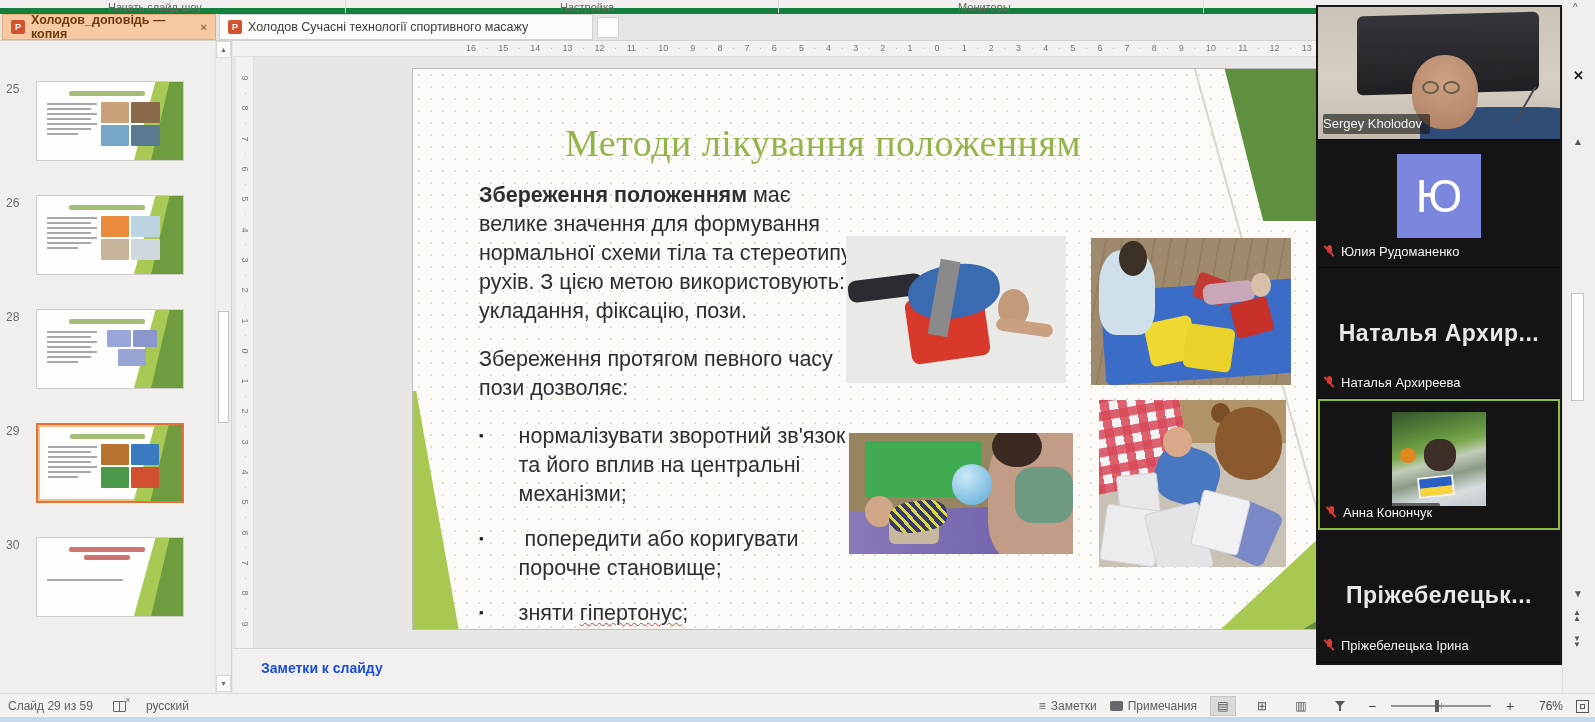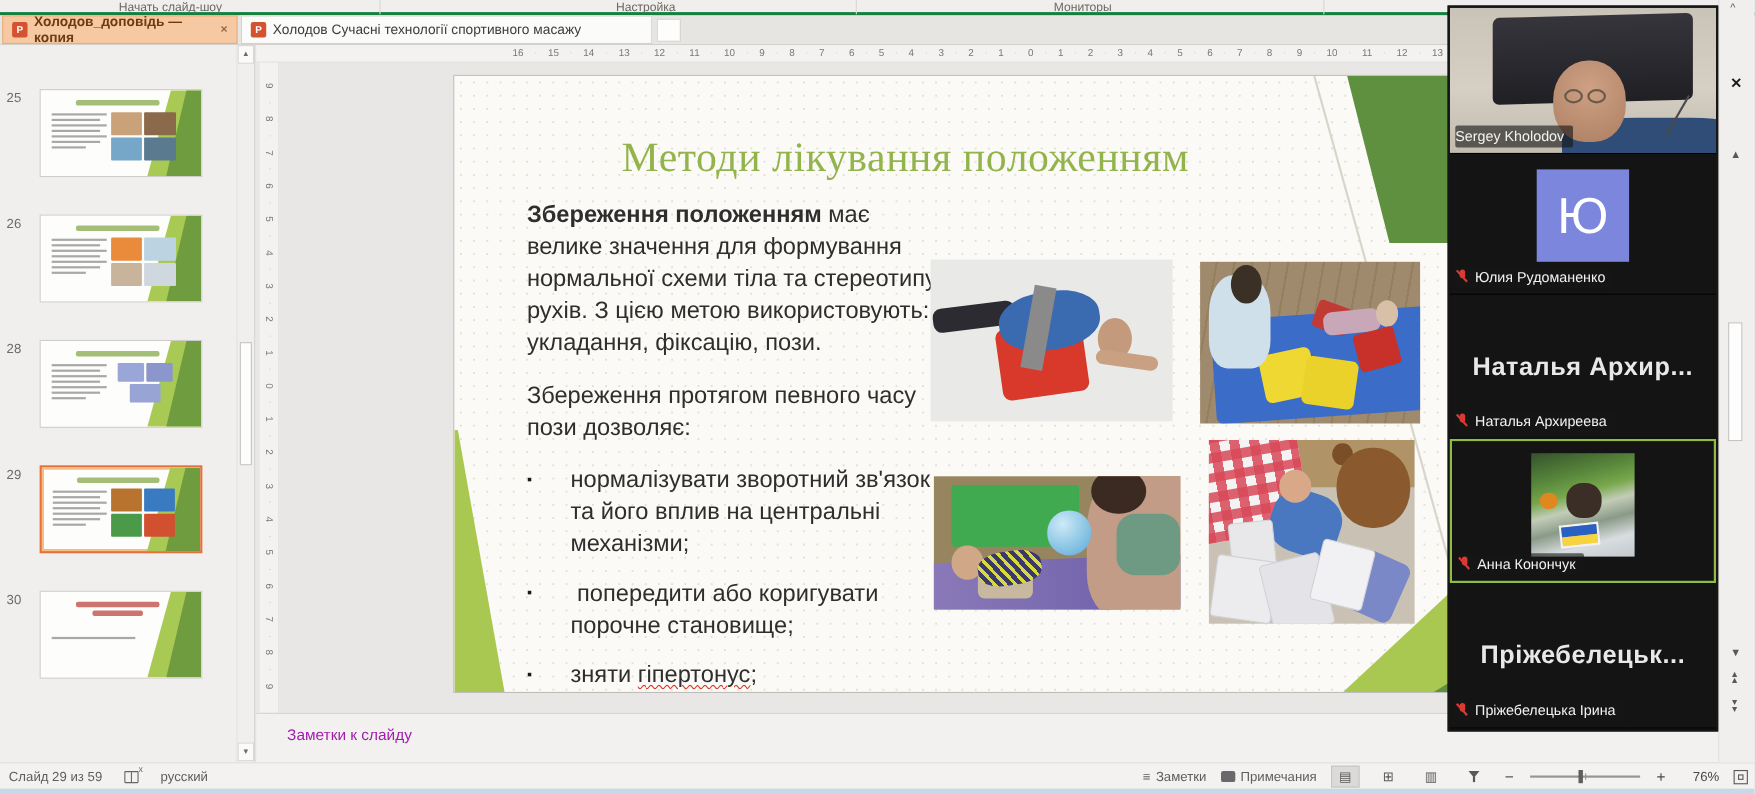--- a/index.html
+++ b/index.html
@@ -1,20 +1,20 @@
 <!DOCTYPE html>
 <html><head>
 <meta charset="utf-8">
 <style>
   * { box-sizing: border-box; margin: 0; padding: 0; }
   html,body { width:1595px; height:722px; overflow:hidden; }
   body { font-family:"Liberation Sans", sans-serif; background:#e9e7e5; position:relative; }
 
   
-  .ribbon-strip { position:absolute; left:0; top:0; width:1595px; height:14px; background:#f1efed; border-bottom:3px solid #15803d; }
+  .ribbon-strip { position:absolute; left:0; top:0; width:1595px; height:14px; background:#f1efed; border-bottom:6px solid #15803d; }
   .ribbon-strip span { position:absolute; top:1px; font-size:11px; color:#6b6763; }
   .rib-sep { position:absolute; top:0; width:1px; height:13px; background:#dad7d4; }
 
   
   .tab-bar { position:absolute; left:0; top:14px; width:1595px; height:27px; background:#e7e5e2; border-bottom:1px solid #d4d2cf; }
   .doc-tab { position:absolute; top:0; height:26px; display:flex; align-items:center; gap:6px; padding:0 8px; font-size:12.5px; }
   .doc-tab.active { left:2px; width:214px; background:#f6c9a3; border:1px solid #e8ad7c; color:#6e3a10; font-weight:bold; }
   .doc-tab.inactive { left:219px; width:374px; background:#fbfbfa; border:1px solid #d4d2cf; color:#3f3d3b; }
   .ppt-icon { width:14px; height:14px; background:#d35230; border-radius:2px; color:#fff; font-size:9px; font-weight:bold; display:flex; align-items:center; justify-content:center; flex:none; }
   .tab-close { margin-left:auto; font-size:11px; color:#9a6a42; }
@@ -113,21 +113,21 @@
   .p4-face { left:34%; top:16%; width:16%; height:18%; background:#d8a888; border-radius:50%; }
   .p4-body { left:30%; top:28%; width:34%; height:34%; background:#4a78c0; border-radius:40%; transform:rotate(18deg); }
   .p4-pants { right:6%; bottom:4%; width:26%; height:34%; background:#7a88c8; border-radius:8px; transform:rotate(24deg); }
   .p4-f1 { left:2%; bottom:2%; width:30%; height:34%; background:#ececee; border:1px solid #d2d2d6; border-radius:4px; transform:rotate(8deg); }
   .p4-f2 { left:28%; bottom:-4%; width:30%; height:40%; background:#e4e4e8; border:1px solid #d2d2d6; border-radius:4px; transform:rotate(-14deg); }
   .p4-f3 { left:52%; bottom:10%; width:26%; height:34%; background:#f1f1f3; border:1px solid #d2d2d6; border-radius:4px; transform:rotate(14deg); }
   .p4-f4 { left:10%; bottom:30%; width:22%; height:26%; background:#e8e8ea; border:1px solid #d2d2d6; border-radius:4px; transform:rotate(-6deg); }
 
   
   .notes-pane { position:absolute; left:233px; top:648px; width:1362px; height:45px; background:#f2f1f0; border-top:1px solid #d5d3d0; }
-  .notes-pane span { position:absolute; left:28px; top:11px; font-size:14px; color:#a21caf; }
+  .notes-pane span { position:absolute; left:28px; top:11px; font-size:14px; color:#1d4ed8;font-weight:bold; }
 
   
   .status-bar { position:absolute; left:0; top:693px; width:1595px; height:24px; background:#f3f2f1; border-top:1px solid #e1dfdd; font-size:12px; color:#605e5c; }
   .sb-left { position:absolute; left:8px; top:0; height:24px; display:flex; align-items:center; gap:20px; }
   .sb-right { position:absolute; right:2px; top:0; height:24px; display:flex; align-items:center; gap:13px; }
   .spell-icon { position:relative; width:13px; height:11px; border:1px solid #666; border-radius:1px; }
   .spell-icon::before { content:""; position:absolute; left:50%; top:0; bottom:0; width:1px; background:#666; }
   .spell-icon::after { content:"x"; position:absolute; right:-5px; top:-7px; font-size:8px; color:#666; }
   .sb-item { display:flex; align-items:center; gap:5px; }
   .notes-glyph { font-size:12px; }

